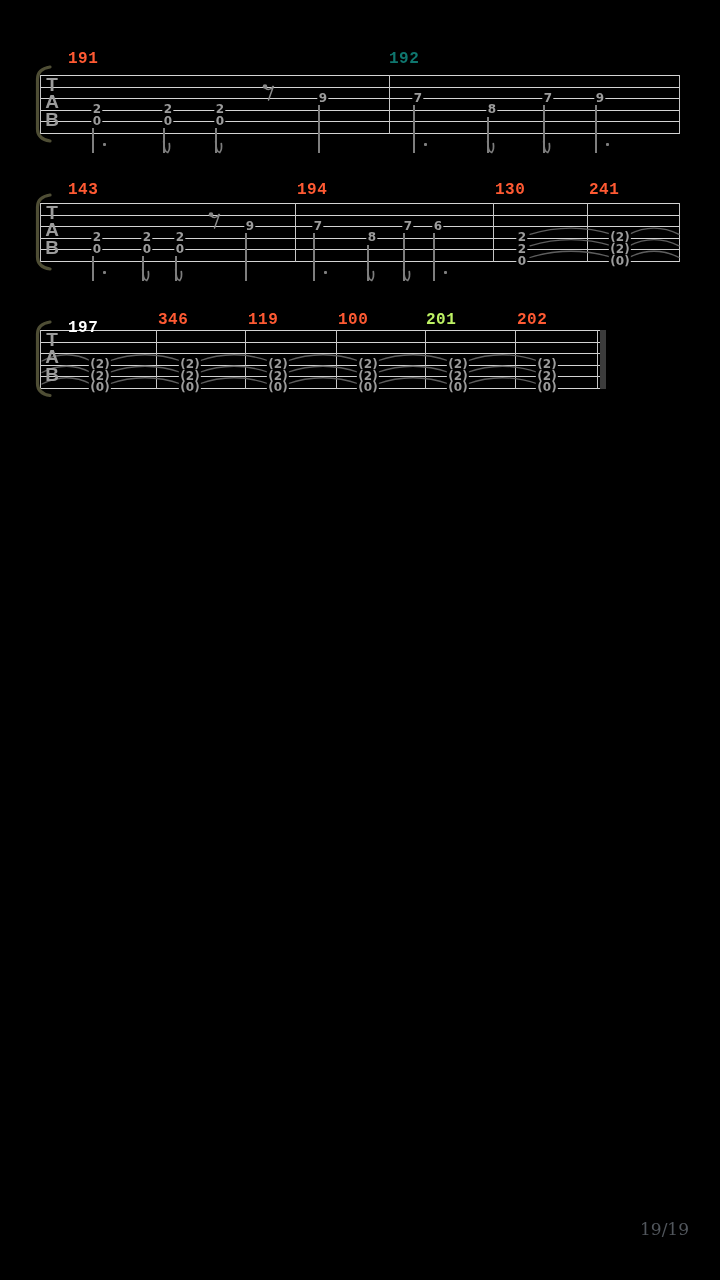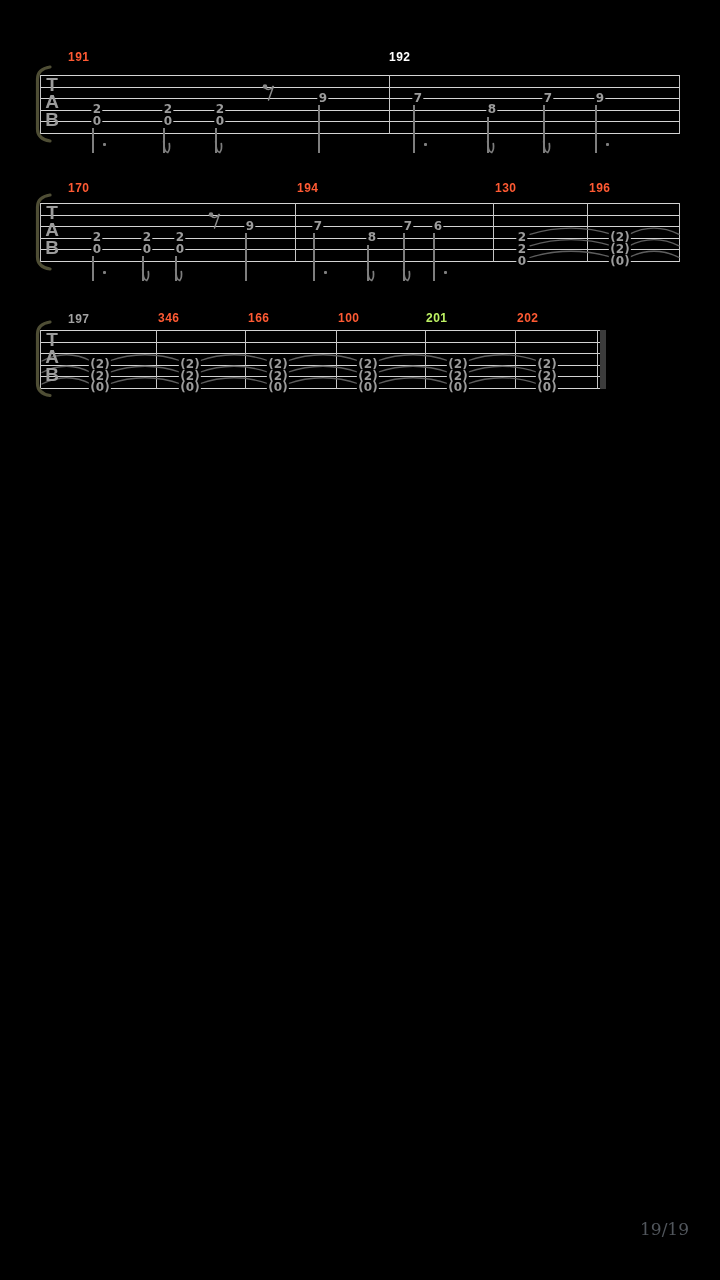--- a/index.html
+++ b/index.html
@@ -5,22 +5,22 @@
   html,body{margin:0;padding:0;background:#000;}
   #page{position:relative;width:720px;height:1280px;background:#000;overflow:hidden;
         font-family:"Liberation Sans",sans-serif;}
   .staff-line{position:absolute;height:1px;z-index:1;}
   .barline{position:absolute;width:1px;z-index:1;}
   .stem{position:absolute;width:1.5px;z-index:2;}
   .dot{position:absolute;width:3px;height:3px;border-radius:1px;z-index:2;}
   .fret{position:absolute;transform:translate(-50%,-50%);z-index:4;
         font-family:"DejaVu Sans",sans-serif;font-weight:bold;font-size:12px;
         line-height:1.0;background:#000;padding:0 1.5px;white-space:nowrap;}
-  .mlabel{position:absolute;z-index:4;font-family:Liberation Sans, sans-serif;
-          font-weight:bold;font-size:12px;letter-spacing:0.5px;}
+  .mlabel{position:absolute;z-index:4;font-family:Liberation Mono, monospace;
+          font-weight:bold;font-size:16px;letter-spacing:0.5px;}
   .clef{position:absolute;z-index:4;width:18px;text-align:center;
         font-family:"Liberation Sans",sans-serif;font-weight:bold;font-size:19px;
         line-height:17.4px;}
   #curves{position:absolute;left:0;top:0;z-index:3;}
   #page-indicator{position:absolute;z-index:5;font-family:"DejaVu Serif",serif;
         font-size:17px;}
 </style>
 </head>
 <body>
 
@@ -75,21 +75,21 @@
     <div class="staff-line" style="left: 40px; top: 133px; width: 640px; background: rgb(212, 212, 212);"></div>
     <div class="barline" style="left: 40px; top: 75px; height: 59px; background: rgb(198, 198, 198);"></div>
     <div class="barline" style="left: 389px; top: 75px; height: 59px; background: rgb(198, 198, 198);"></div>
     <div class="barline" style="left: 679px; top: 75px; height: 59px; background: rgb(198, 198, 198);"></div>
     <div class="clef" style="left: 43px; top: 76px; color: rgb(156, 156, 156);">
       <span style="display: block;">T</span>
       <span style="display: block;">A</span>
       <span style="display: block;">B</span>
     </div>
     <span class="mlabel" style="left: 68px; top: 50px; color: rgb(255, 90, 51);">191</span>
-    <span class="mlabel" style="left: 389px; top: 50px; color: #ffffff;">192</span>
+    <span class="mlabel" style="left: 389px; top: 50px; color: #0f766e;">192</span>
     <span class="fret" style="left: 97px; top: 109.3px; color: rgb(156, 156, 156);">2</span>
     <span class="fret" style="left: 97px; top: 120.9px; color: rgb(156, 156, 156);">0</span>
     <div class="stem" style="left: 92px; top: 128.4px; height: 24.6px; background: rgb(126, 126, 126);"></div>
     <div class="dot" style="left: 103px; top: 143px; background: rgb(126, 126, 126);"></div>
     <span class="fret" style="left: 168px; top: 109.3px; color: rgb(156, 156, 156);">2</span>
     <span class="fret" style="left: 168px; top: 120.9px; color: rgb(156, 156, 156);">0</span>
     <div class="stem" style="left: 163px; top: 128.4px; height: 24.6px; background: rgb(126, 126, 126);"></div>
     <span class="fret" style="left: 220px; top: 109.3px; color: rgb(156, 156, 156);">2</span>
     <span class="fret" style="left: 220px; top: 120.9px; color: rgb(156, 156, 156);">0</span>
     <div class="stem" style="left: 215px; top: 128.4px; height: 24.6px; background: rgb(126, 126, 126);"></div>
@@ -114,24 +114,24 @@
     <div class="barline" style="left: 40px; top: 203px; height: 59px; background: rgb(198, 198, 198);"></div>
     <div class="barline" style="left: 295px; top: 203px; height: 59px; background: rgb(198, 198, 198);"></div>
     <div class="barline" style="left: 493px; top: 203px; height: 59px; background: rgb(198, 198, 198);"></div>
     <div class="barline" style="left: 587px; top: 203px; height: 59px; background: rgb(198, 198, 198);"></div>
     <div class="barline" style="left: 679px; top: 203px; height: 59px; background: rgb(198, 198, 198);"></div>
     <div class="clef" style="left: 43px; top: 204px; color: rgb(156, 156, 156);">
       <span style="display: block;">T</span>
       <span style="display: block;">A</span>
       <span style="display: block;">B</span>
     </div>
-    <span class="mlabel" style="left: 68px; top: 181px; color: rgb(255, 90, 51);">170</span>
+    <span class="mlabel" style="left: 68px; top: 181px; color: rgb(255, 90, 51);">143</span>
     <span class="mlabel" style="left: 297px; top: 181px; color: rgb(255, 90, 51);">194</span>
     <span class="mlabel" style="left: 495px; top: 181px; color: rgb(255, 90, 51);">130</span>
-    <span class="mlabel" style="left: 589px; top: 181px; color: rgb(255, 90, 51);">196</span>
+    <span class="mlabel" style="left: 589px; top: 181px; color: rgb(255, 90, 51);">241</span>
     <span class="fret" style="left: 97px; top: 237.3px; color: rgb(156, 156, 156);">2</span>
     <span class="fret" style="left: 97px; top: 248.9px; color: rgb(156, 156, 156);">0</span>
     <div class="stem" style="left: 92px; top: 256.4px; height: 24.6px; background: rgb(126, 126, 126);"></div>
     <div class="dot" style="left: 103px; top: 271px; background: rgb(126, 126, 126);"></div>
     <span class="fret" style="left: 147px; top: 237.3px; color: rgb(156, 156, 156);">2</span>
     <span class="fret" style="left: 147px; top: 248.9px; color: rgb(156, 156, 156);">0</span>
     <div class="stem" style="left: 142px; top: 256.4px; height: 24.6px; background: rgb(126, 126, 126);"></div>
     <span class="fret" style="left: 180px; top: 237.3px; color: rgb(156, 156, 156);">2</span>
     <span class="fret" style="left: 180px; top: 248.9px; color: rgb(156, 156, 156);">0</span>
     <div class="stem" style="left: 175px; top: 256.4px; height: 24.6px; background: rgb(126, 126, 126);"></div>
@@ -165,23 +165,23 @@
     <div class="barline" style="left: 336px; top: 330px; height: 58.5px; background: rgb(198, 198, 198);"></div>
     <div class="barline" style="left: 425px; top: 330px; height: 58.5px; background: rgb(198, 198, 198);"></div>
     <div class="barline" style="left: 515px; top: 330px; height: 58.5px; background: rgb(198, 198, 198);"></div>
     <div class="barline" style="left: 597px; top: 330px; height: 58.5px; background: rgb(198, 198, 198);"></div>
     <div class="barline" style="left: 600px; top: 330px; width: 6px; height: 58.5px; background: rgb(60, 60, 60);"></div>
     <div class="clef" style="left: 43px; top: 331px; color: rgb(156, 156, 156);">
       <span style="display: block;">T</span>
       <span style="display: block;">A</span>
       <span style="display: block;">B</span>
     </div>
-    <span class="mlabel" style="left: 68px; top: 312px; color: #a3a3a3;">197</span>
+    <span class="mlabel" style="left: 68px; top: 319px; color: #ffffff;">197</span>
     <span class="mlabel" style="left: 158px; top: 311px; color: rgb(255, 90, 51);">346</span>
-    <span class="mlabel" style="left: 248px; top: 311px; color: rgb(255, 90, 51);">166</span>
+    <span class="mlabel" style="left: 248px; top: 311px; color: rgb(255, 90, 51);">119</span>
     <span class="mlabel" style="left: 338px; top: 311px; color: rgb(255, 90, 51);">100</span>
     <span class="mlabel" style="left: 426px; top: 311px; color: #bef264;">201</span>
     <span class="mlabel" style="left: 517px; top: 311px; color: rgb(255, 90, 51);">202</span>
     <span class="fret" style="left: 100px; top: 364px; color: rgb(156, 156, 156);">(2)</span>
     <span class="fret" style="left: 100px; top: 375.5px; color: rgb(156, 156, 156);">(2)</span>
     <span class="fret" style="left: 100px; top: 387px; color: rgb(156, 156, 156);">(0)</span>
     <span class="fret" style="left: 190px; top: 364px; color: rgb(156, 156, 156);">(2)</span>
     <span class="fret" style="left: 190px; top: 375.5px; color: rgb(156, 156, 156);">(2)</span>
     <span class="fret" style="left: 190px; top: 387px; color: rgb(156, 156, 156);">(0)</span>
     <span class="fret" style="left: 278px; top: 364px; color: rgb(156, 156, 156);">(2)</span>

